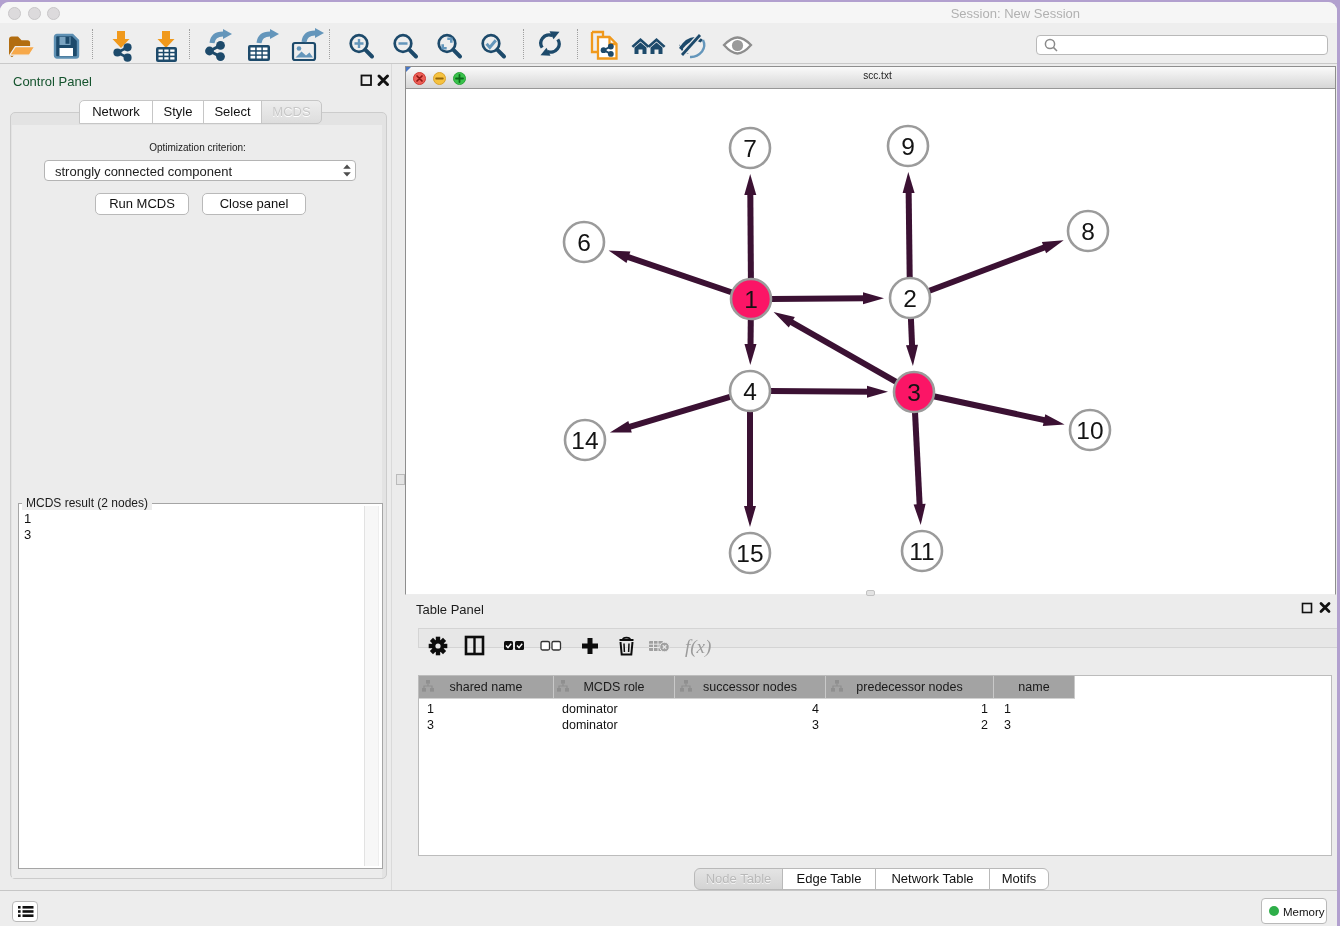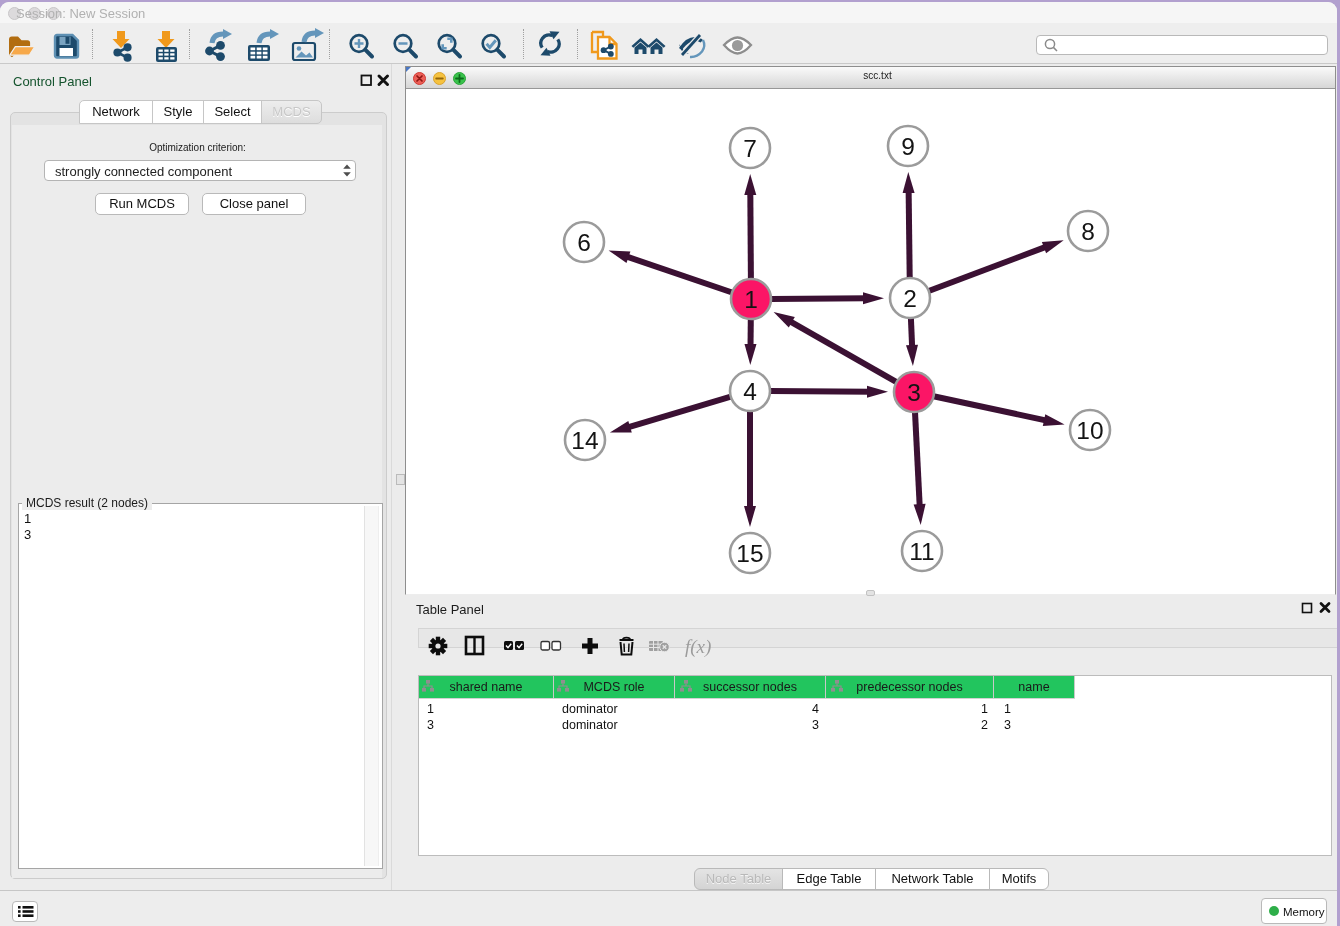--- a/index.html
+++ b/index.html
@@ -1,18 +1,18 @@
 <!DOCTYPE html>
 <html><head><meta charset="utf-8"><style>
 html,body{margin:0;padding:0}
 body{width:1340px;height:926px;background:#b2a0cf;font-family:"Liberation Sans",sans-serif;position:relative;overflow:hidden}
 #win{position:absolute;left:0;top:2px;width:1337px;height:924px;background:#ececec;border-radius:9px 9px 0 0;overflow:hidden}
 #titlebar{position:absolute;left:0;top:0;width:100%;height:21px;background:#f6f6f6}
 #titlebar .tl{position:absolute;top:5px;width:13px;height:13px;border-radius:50%;background:#dcdadc;border:1px solid #c8c6c8;box-sizing:border-box}
-#ttext{position:absolute;top:4px;left:16px;width:1072px;text-align:left;font-size:13px;color:#b1b1b1}
+#ttext{position:absolute;top:4px;left:8px;width:1072px;text-align:right;font-size:13px;color:#b1b1b1}
 #toolbar{position:absolute;left:0;top:21px;width:100%;height:41px;background:#eeeeee;border-bottom:1px solid #c9c9c9;box-sizing:border-box}
 .tsep{position:absolute;top:6px;height:30px;width:0;border-left:1px dotted #9f9f9f}
 #searchbox{position:absolute;left:1036px;top:12px;width:292px;height:20px;background:#fff;border:1px solid #b9b9b9;border-radius:4px;box-sizing:border-box}
 
 #ctrl{position:absolute;left:0;top:62px;width:392px;height:826px}
 #ctrlline{position:absolute;left:391px;top:62px;width:1px;height:826px;background:#dadada}
 #ctrl .ptitle{position:absolute;left:13px;top:10px;font-size:13px;color:#14532d}
 .tab{position:absolute;top:36px;height:24px;box-sizing:border-box;border:1px solid #c6c6c6;background:#fff;font-size:13px;color:#111;text-align:center;line-height:22px}
 #tabpane{position:absolute;left:10px;top:48px;width:377px;height:767px;background:#e3e3e3;border:1px solid #cccccc;border-radius:5px;box-sizing:border-box}
 #tabinner{position:absolute;left:12px;top:61px;width:370px;height:753px;background:#ececec}
@@ -29,21 +29,21 @@
 #nettitle{position:absolute;left:0;top:0;width:100%;height:22px;background:linear-gradient(#fafafa,#d6d6d6);border-bottom:1px solid #979797;box-sizing:border-box}
 #nettitle .tl2{position:absolute;top:4.5px;width:13px;height:13px;border-radius:50%;box-sizing:border-box}
 #nettext{position:absolute;left:7px;top:4px;width:100%;text-align:center;font-size:10px;color:#222}
 #grip1{position:absolute;left:866px;top:588px;width:9px;height:6px;background:#e3e3e3;border:1px solid #c2c2c2;border-radius:2px;box-sizing:border-box}
 #grip2{position:absolute;left:396px;top:472px;width:9px;height:11px;background:#e4e4e4;border:1px solid #bbb;box-sizing:border-box}
 
 #tpanel{position:absolute;left:405px;top:594px;width:935px;height:294px}
 #tpanel .ptitle{position:absolute;left:11px;top:6px;font-size:13px;color:#1c1c1c}
 #ttoolbar{position:absolute;left:13px;top:32px;width:920px;height:20px;background:#e7e7e7;border:1px solid #d4d4d4;box-sizing:border-box}
 #ttable{position:absolute;left:13px;top:79px;width:914px;height:181px;background:#fff;border:1px solid #bcbcbc;box-sizing:border-box}
-#thead{position:absolute;left:0;top:0;width:656px;height:22px;background:#22c55e;border-bottom:1px solid #d2d2d2}
+#thead{position:absolute;left:0;top:0;width:656px;height:22px;background:#a3a3a3;border-bottom:1px solid #d2d2d2}
 .hcell{position:absolute;top:0;height:22px;box-sizing:border-box;border-right:1px solid #c9c9c9;font-size:12.5px;color:#1a1a1a;text-align:center;line-height:22px}
 .trow{position:absolute;font-size:12.5px;color:#111;height:16px;line-height:16px}
 .btab{position:absolute;top:272px;height:22px;box-sizing:border-box;border:1px solid #b9b9b9;background:#fff;font-size:13px;color:#111;text-align:center;line-height:20px}
 
 #status{position:absolute;left:0;top:888px;width:1340px;height:38px;background:#ededed;border-top:1px solid #c6c6c6;box-sizing:border-box}
 #listbtn{position:absolute;left:12px;top:10px;width:26px;height:21px;background:#fff;border:1px solid #b9b9b9;border-radius:4px;box-sizing:border-box}
 #membtn{position:absolute;left:1261px;top:7px;width:66px;height:26px;background:#fff;border:1px solid #b9b9b9;border-radius:4px;box-sizing:border-box}
 #membtn span{position:absolute;left:21px;top:6.5px;font-size:11.5px;color:#111}
 </style></head>
 <body>

